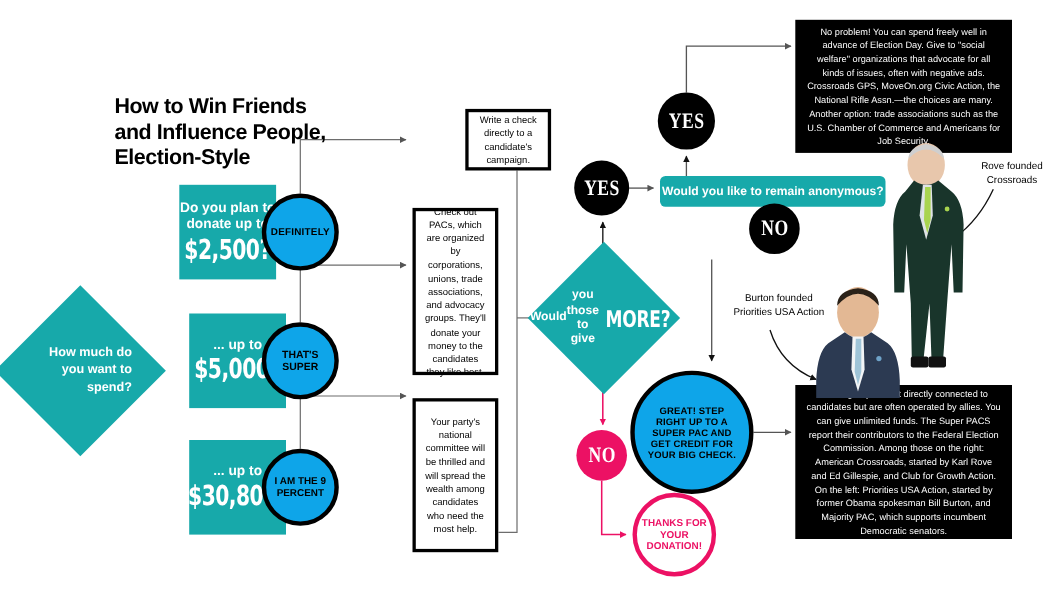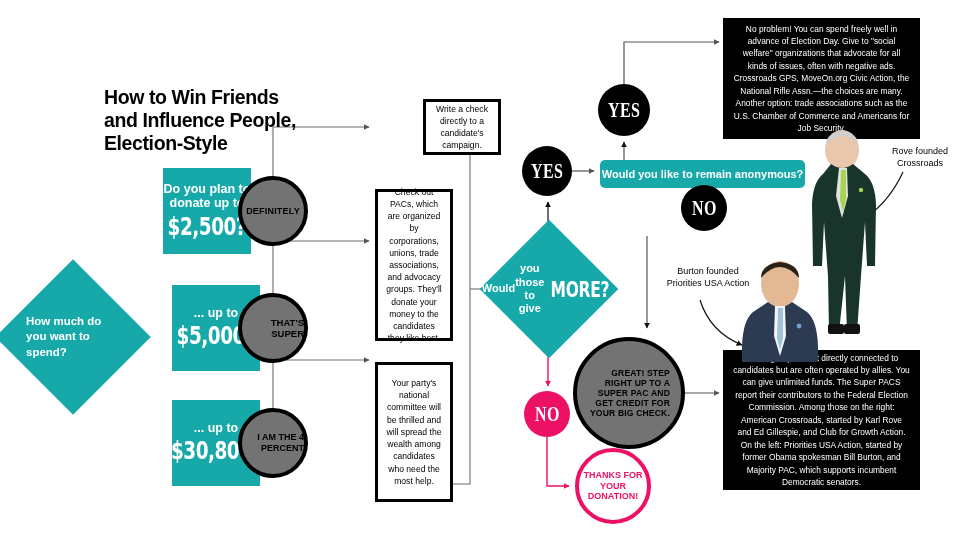--- a/index.html
+++ b/index.html
@@ -34,29 +34,29 @@
   #q30800{left:147px;top:400px;width:88px;height:86px;}
 
   
   #diamond-spend{
     left:18px;top:282px;width:110px;height:110px;
     background:#17A9AA;transform:rotate(45deg);
   }
   #diamond-spend-label{
     left:18px;top:282px;width:110px;height:110px;
     display:flex;align-items:center;justify-content:center;
-    text-align:left;color:#fff;font-weight:bold;font-size:11.5px;
+    text-align:right;color:#fff;font-weight:bold;font-size:11.5px;
     line-height:1.32;padding:0 8px;
   }
 
   
   .circle-out{
-    border:4px solid #000;border-radius:50%;background:#737373;
+    border:4px solid #000;border-radius:50%;background:#0ea5e9;
     display:flex;align-items:center;justify-content:center;
-    text-align:right;color:#000;font-weight:bold;line-height:1.18;
+    text-align:center;color:#000;font-weight:bold;line-height:1.18;
   }
   #c-definitely{left:238px;top:176px;width:70px;height:70px;font-size:9px;letter-spacing:.2px;}
   #c-doable{left:238px;top:293px;width:70px;height:70px;font-size:9.5px;}
   #c-onepercent{left:238px;top:408px;width:70px;height:70px;font-size:9px;}
   #c-great{
     left:573px;top:337px;width:112px;height:112px;font-size:8.6px;
     letter-spacing:.15px;padding:0 11px;
   }
   #c-thanks{
     left:575px;top:448px;width:76px;height:76px;border:4px solid #EC1164;
@@ -205,21 +205,21 @@
     <div class="small">... up to</div>
     <div class="big">$5,000?</div>
   </div>
   <div class="abs teal-box" id="q30800">
     <div class="small">... up to</div>
     <div class="big">$30,800?</div>
   </div>
 
   <div class="abs circle-out" id="c-definitely">DEFINITELY</div>
   <div class="abs circle-out" id="c-doable">THAT'S SUPER</div>
-  <div class="abs circle-out" id="c-onepercent">I AM THE 4 PERCENT</div>
+  <div class="abs circle-out" id="c-onepercent">I AM THE 9 PERCENT</div>
 
   <div class="abs info-box" id="ib-check">Write a check directly to a candidate's campaign.</div>
   <div class="abs info-box" id="ib-pacs">Check out PACs, which are organized by corporations, unions, trade associations, and advocacy groups. They'll donate your money to the candidates they like best.</div>
   <div class="abs info-box" id="ib-party">Your party's national committee will be thrilled and will spread the wealth among candidates who need the most help.</div>
 
   <div class="abs" id="diamond-more"></div>
   <div class="abs" id="diamond-more-label">
     <div class="l1">Would</div>
     <div class="l2">you those to give</div>
     <div class="l3">MORE?</div>

